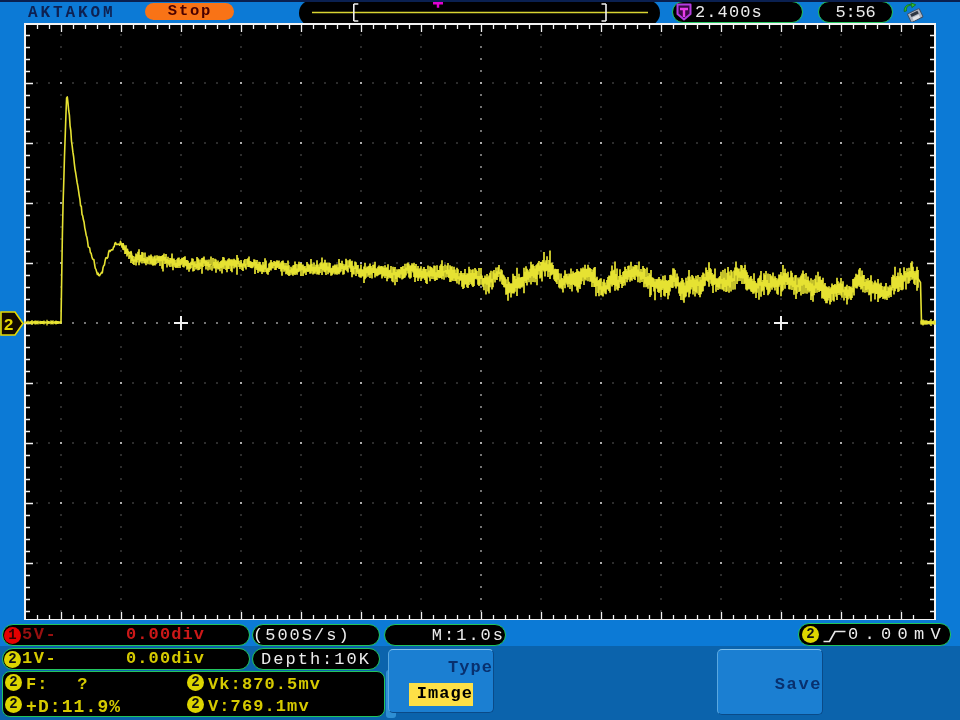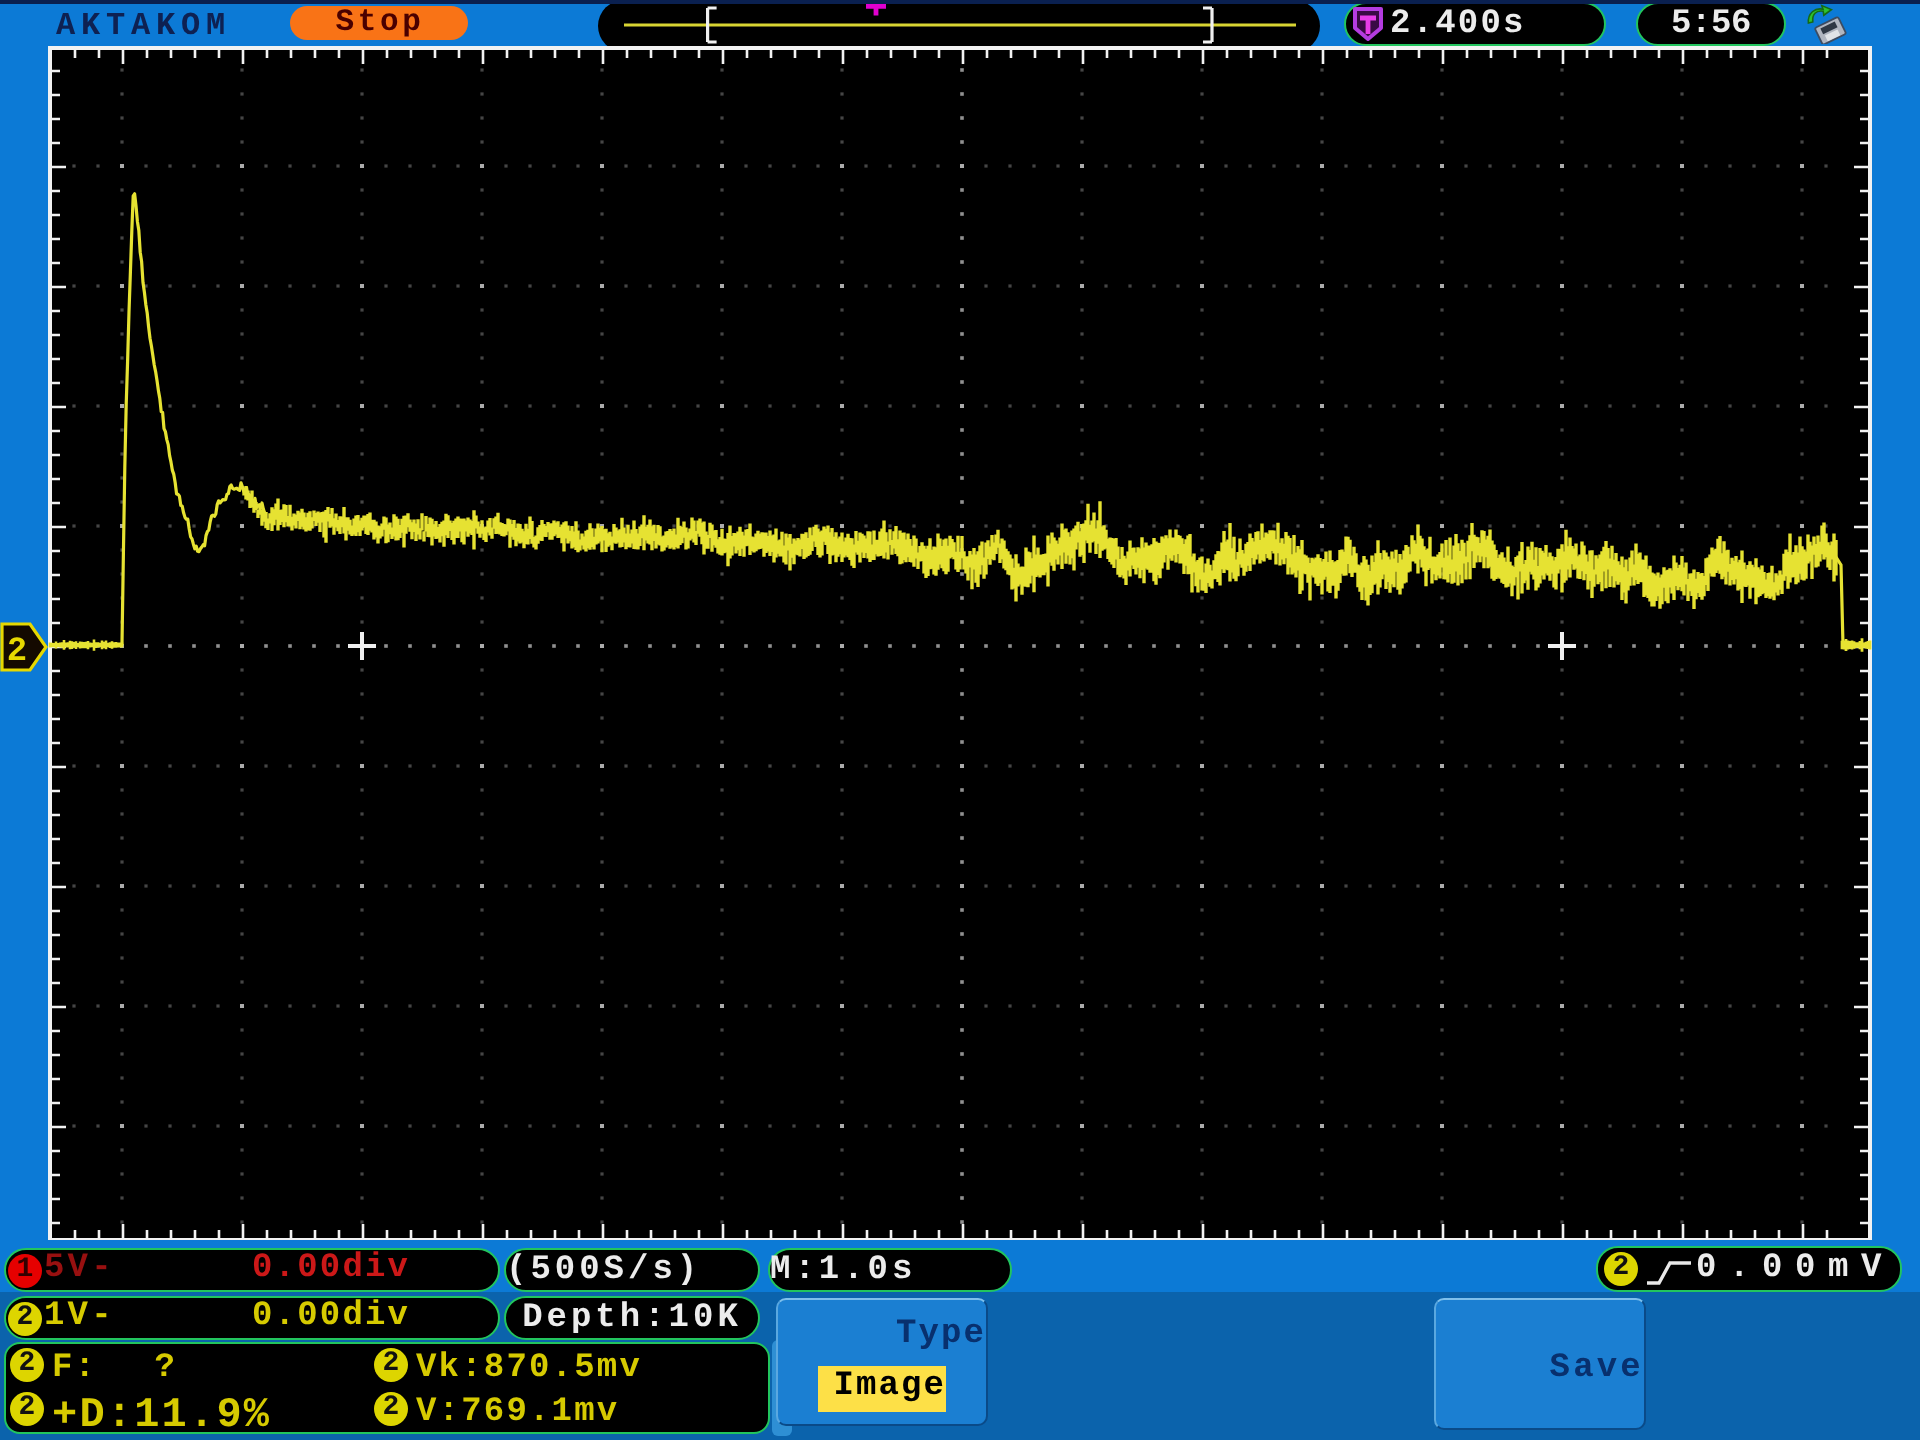--- a/index.html
+++ b/index.html
@@ -2,21 +2,21 @@
 <html><head><meta charset="utf-8"><style>
 html,body{margin:0;padding:0;width:960px;height:720px;overflow:hidden;background:#0c7ad6}
 *{box-sizing:border-box}
 div{transform:translateZ(0)}
 body{font-family:"Liberation Mono",monospace;font-weight:bold;position:relative;-webkit-font-smoothing:antialiased}
 .abs{position:absolute}
 .pill{position:absolute;background:#000;border-radius:11px;border:1px solid #22c55e}
 .circ{position:absolute;width:17px;height:17px;border-radius:50%;text-align:center;font-size:14px;line-height:17px}
 .c1{background:#e60000;color:#300}
 .c2{background:#ddd500;color:#111}
-.fw{font-weight:bold}
+.fw{font-weight:normal}
 .btn{position:absolute;background:#1b7fd2;border-radius:5px;border:1px solid #0a4a88;border-top-color:#7fc0ec;border-left-color:#5aa8e0;color:#08306e;text-align:right}
 </style></head>
 <body>
 <div class="abs" style="left:0;top:0;width:960px;height:2px;background:#0a2050;z-index:5"></div>
 
 <div class="abs" style="left:28px;top:4px;font-size:16px;letter-spacing:2.9px;color:#0e2152">AKTAKOM</div>
 <div class="abs" style="left:145px;top:3px;width:89px;height:17px;background:#f97316;border-radius:9px;text-align:center;font-size:15.5px;letter-spacing:1.8px;color:#4a0000;line-height:16px;text-indent:1px">Stop</div>
 
 <div class="abs" style="left:299px;top:0;width:361px;height:26px;background:#000;border-radius:13px"></div>
 <svg class="abs" style="left:299px;top:0" width="361" height="26" viewBox="0 0 361 26">
@@ -1334,42 +1334,42 @@
   </svg>
 
 <div class="abs" style="left:0;top:620px;width:960px;height:100px;background:#0c7ad6">
  <div class="abs" style="left:0;top:26px;width:960px;height:74px;background:#0b63ac"></div>
 
  <div class="pill" style="left:2px;top:4px;width:248px;height:22px"></div>
  <div class="circ c1" style="left:4px;top:7px">1</div>
  <div class="abs" style="left:22px;top:5px;font-size:17px;letter-spacing:1.6px;color:#981010">5V-</div>
  <div class="abs" style="left:126px;top:5px;font-size:17px;letter-spacing:1.1px;color:#cc1818">0.00div</div>
  <div class="pill fw" style="left:252px;top:4px;width:128px;height:22px;font-size:17px;letter-spacing:2px;color:#ececec;line-height:21px">(500S/s)</div>
- <div class="pill fw" style="left:384px;top:4px;width:122px;height:22px;text-align:left;font-size:17px;letter-spacing:2px;color:#ececec;line-height:21px">M:1.0s</div>
+ <div class="pill fw" style="left:384px;top:4px;width:122px;height:22px;text-align:right;font-size:17px;letter-spacing:2px;color:#ececec;line-height:21px">M:1.0s</div>
  <div class="pill" style="left:798px;top:3px;width:153px;height:23px"></div>
  <div class="circ c2" style="left:802px;top:6px">2</div>
  <svg class="abs" style="left:822px;top:6px" width="26" height="18" viewBox="0 0 26 18">
   <path d="M1.5 15.5h6l5.5-10h10.5" stroke="#e8e8e8" stroke-width="1.7" fill="none"></path>
  </svg>
  <div class="abs fw" style="left:848px;top:5px;font-size:17px;letter-spacing:6.3px;color:#ececec">0.00mV</div>
 
  <div class="pill" style="left:2px;top:28px;width:248px;height:22px"></div>
  <div class="circ c2" style="left:4px;top:31px">2</div>
  <div class="abs" style="left:22px;top:29px;font-size:17px;letter-spacing:1.6px;color:#d6ca00">1V-</div>
  <div class="abs" style="left:126px;top:29px;font-size:17px;letter-spacing:1.1px;color:#d6ca00">0.00div</div>
  <div class="pill fw" style="left:252px;top:28px;width:128px;height:22px;text-align:center;font-size:17px;letter-spacing:2px;color:#ececec;line-height:21px">Depth:10K</div>
 
  <div class="pill" style="left:2px;top:51px;width:383px;height:46px;border-radius:8px"></div>
  <div class="abs" style="left:386px;top:50px;width:10px;height:48px;background:#2e8fd4;border-radius:3px"></div>
  <div class="circ c2" style="left:5px;top:54px">2</div>
  <div class="abs" style="left:26px;top:55px;font-size:17px;letter-spacing:1.1px;color:#d6ca00">F:&nbsp;&nbsp;<span style="margin-left:6px">?</span></div>
  <div class="circ c2" style="left:187px;top:54px">2</div>
  <div class="abs" style="left:208px;top:55px;font-size:17px;letter-spacing:1.1px;color:#d6ca00">Vk:870.5mv</div>
  <div class="circ c2" style="left:5px;top:76px">2</div>
- <div class="abs" style="left:26px;top:77px;font-size:21px;letter-spacing:1.1px;color:#d6ca00">+D:11.9%</div>
+ <div class="abs" style="left:26px;top:77px;font-size:18px;letter-spacing:1.1px;color:#d6ca00">+D:11.9%</div>
  <div class="circ c2" style="left:187px;top:76px">2</div>
  <div class="abs" style="left:208px;top:77px;font-size:17px;letter-spacing:1.1px;color:#d6ca00">V:769.1mv</div>
 
  <div class="btn" style="left:388px;top:29px;width:106px;height:64px">
    <div style="margin-top:8px;font-size:17px;letter-spacing:1.05px;color:#08306e">Type</div>
    <div style="margin:6px auto 0;width:64px;height:23px;background:#fde047;font-size:17px;letter-spacing:1.05px;color:#000;line-height:22px">Image</div>
  </div>
  <div class="btn" style="left:717px;top:29px;width:106px;height:66px;line-height:69px;font-size:17px;letter-spacing:1.6px">Save</div>
 </div>
 

